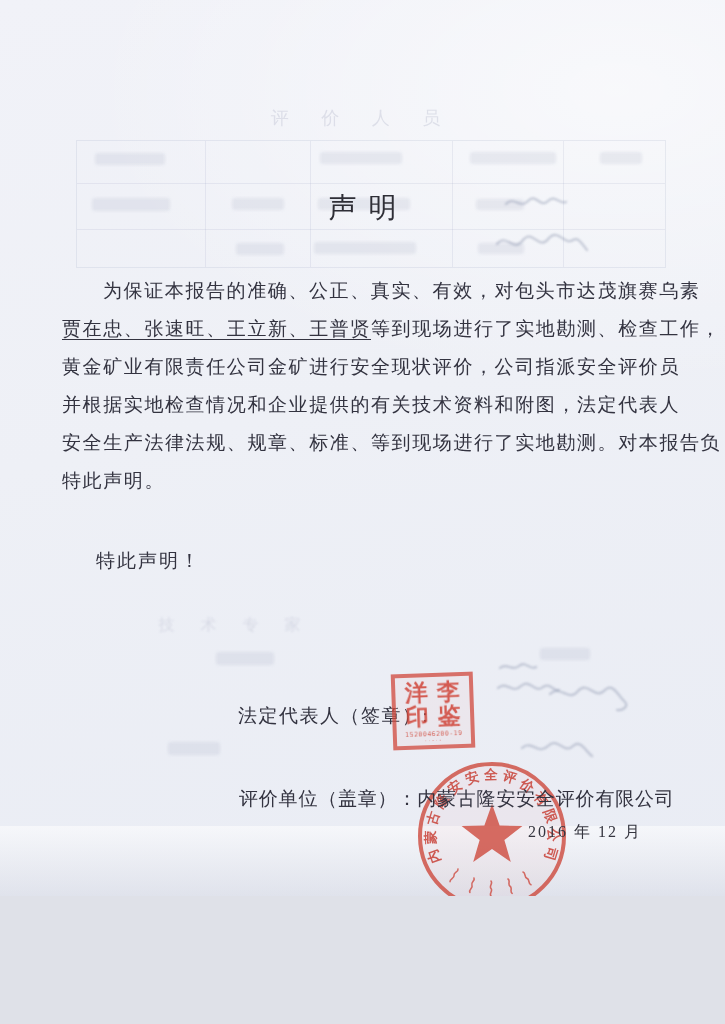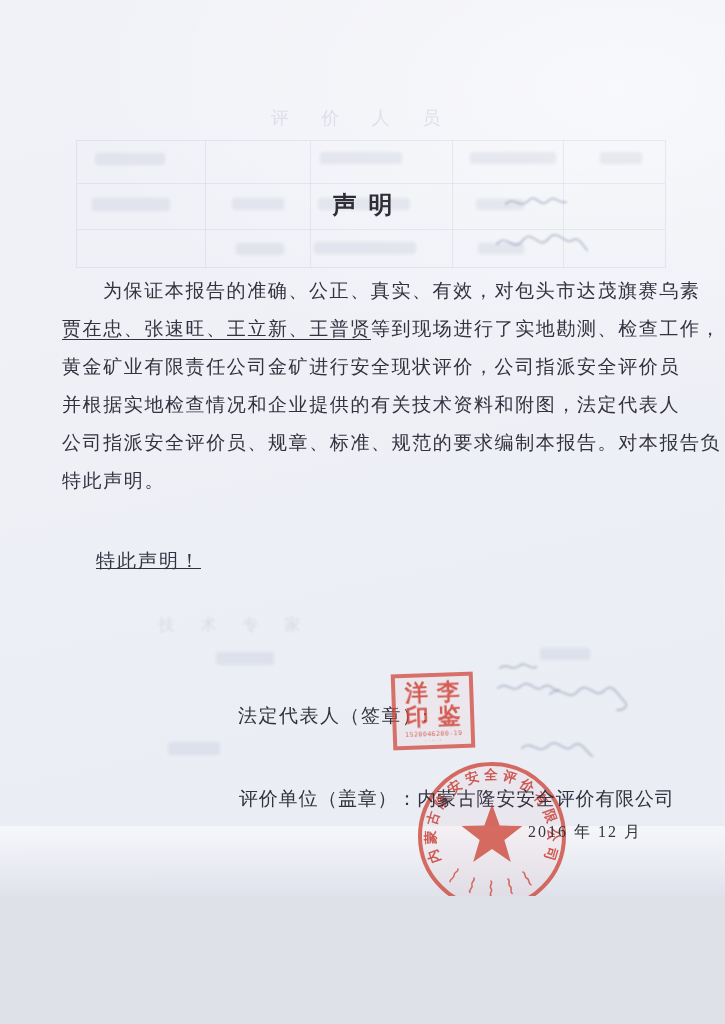--- a/index.html
+++ b/index.html
@@ -40,33 +40,33 @@
   .bleed-table .h { position: absolute; left: 0; right: 0; height: 1px; background: rgba(130,140,175,0.13); }
   .smudge {
     position: absolute; background: rgba(120,130,165,0.12);
     border-radius: 3px; filter: blur(1.6px); pointer-events: none;
   }
   .squiggles { position: absolute; left: 0; top: 0; pointer-events: none; }
 
   
   .doc-title {
     position: absolute; left: 0; right: 0; top: 189px; text-align: center;
-    font-size: 24px; font-weight: bold; letter-spacing: 12px; text-indent: 12px;
+    font-size: 28px; font-weight: normal; letter-spacing: 12px; text-indent: 12px;
     color: #2e2e36;
   }
   .paragraph {
     position: absolute; left: 62px; top: 272px; width: 610px;
     font-size: 19px; letter-spacing: 1.6px; color: #333340; font-family: Liberation Serif, serif;
   }
   .paragraph .line { height: 38px; line-height: 38px; white-space: nowrap; }
   .paragraph .indent { padding-left: 41px; }
   .underlined { text-decoration: underline; text-underline-offset: 4px; }
   .closing {
     position: absolute; left: 96px; top: 548px;
-    font-size: 19px; letter-spacing: 2px; color: #333340; text-decoration: underline;
+    font-size: 19px; letter-spacing: 2px; color: #333340;
   }
   .legal-rep-line {
     position: absolute; left: 238px; top: 703px; z-index: 4;
     font-size: 19px; letter-spacing: 1.5px; color: #333340;
   }
   .eval-unit-line {
     position: absolute; left: 239px; top: 786px; z-index: 6;
     font-size: 19px; letter-spacing: 0.8px; color: #333340; white-space: nowrap;
   }
   .date-line {
@@ -147,21 +147,21 @@
     </g>
   </svg>
 
   <div class="doc-title">声明</div>
 
   <div class="paragraph">
     <div class="line indent">为保证本报告的准确、公正、真实、有效，对包头市达茂旗赛乌素</div>
     <div class="line"><span class="underlined">贾在忠、张速旺、王立新、王普贤</span><span>等到现场进行了实地勘测、检查工作，</span></div>
     <div class="line">黄金矿业有限责任公司金矿进行安全现状评价，公司指派安全评价员</div>
     <div class="line">并根据实地检查情况和企业提供的有关技术资料和附图，法定代表人</div>
-    <div class="line">公司指派安全评价员、规章、标准、规范的要求编制本报告。对本报告负</div>
+    <div class="line">安全生产法律法规、规章、标准、等到现场进行了实地勘测。对本报告负</div>
     <div class="line">特此声明。</div>
   </div>
 
   <div class="closing">特此声明！</div>
 
   <div class="legal-rep-line">法定代表人（签章）:</div>
 
   <div class="eval-unit-line"><span>评价单位（盖章）：</span><span>内蒙古隆安安全评价有限公司</span></div>
 
   <div class="date-line">2016 年 12 月</div>

